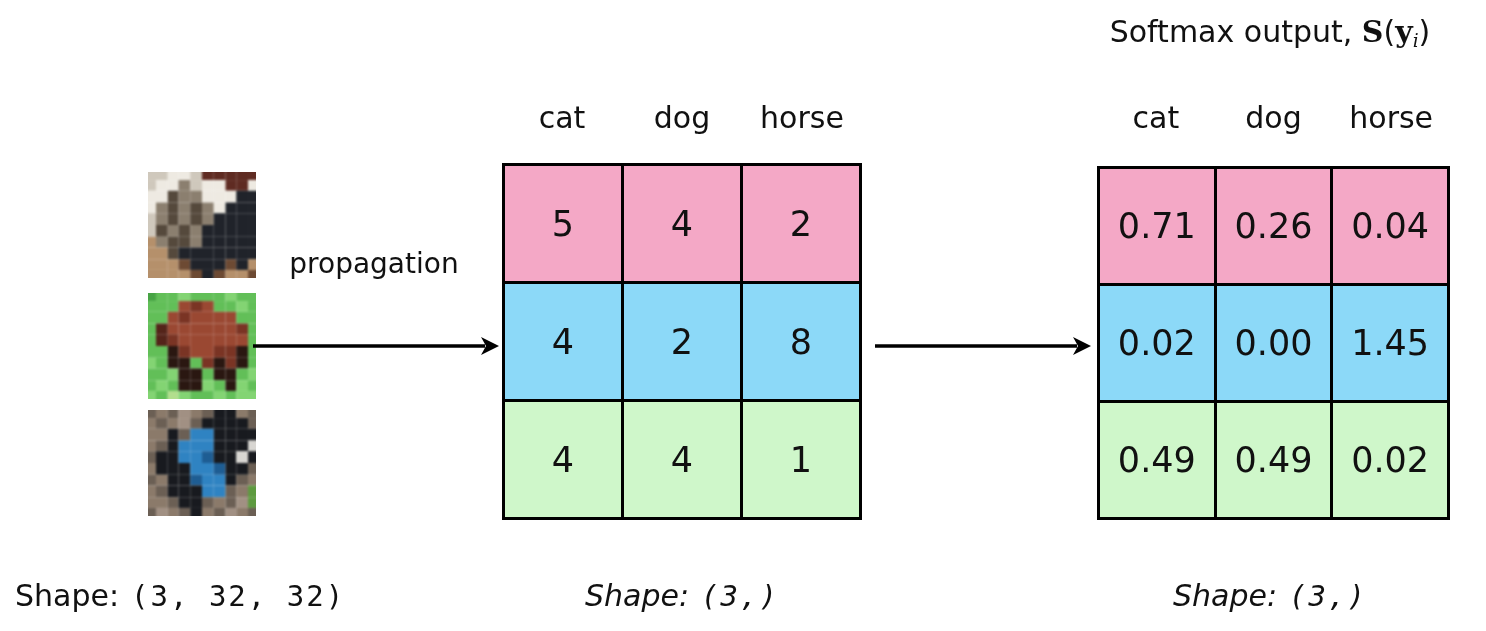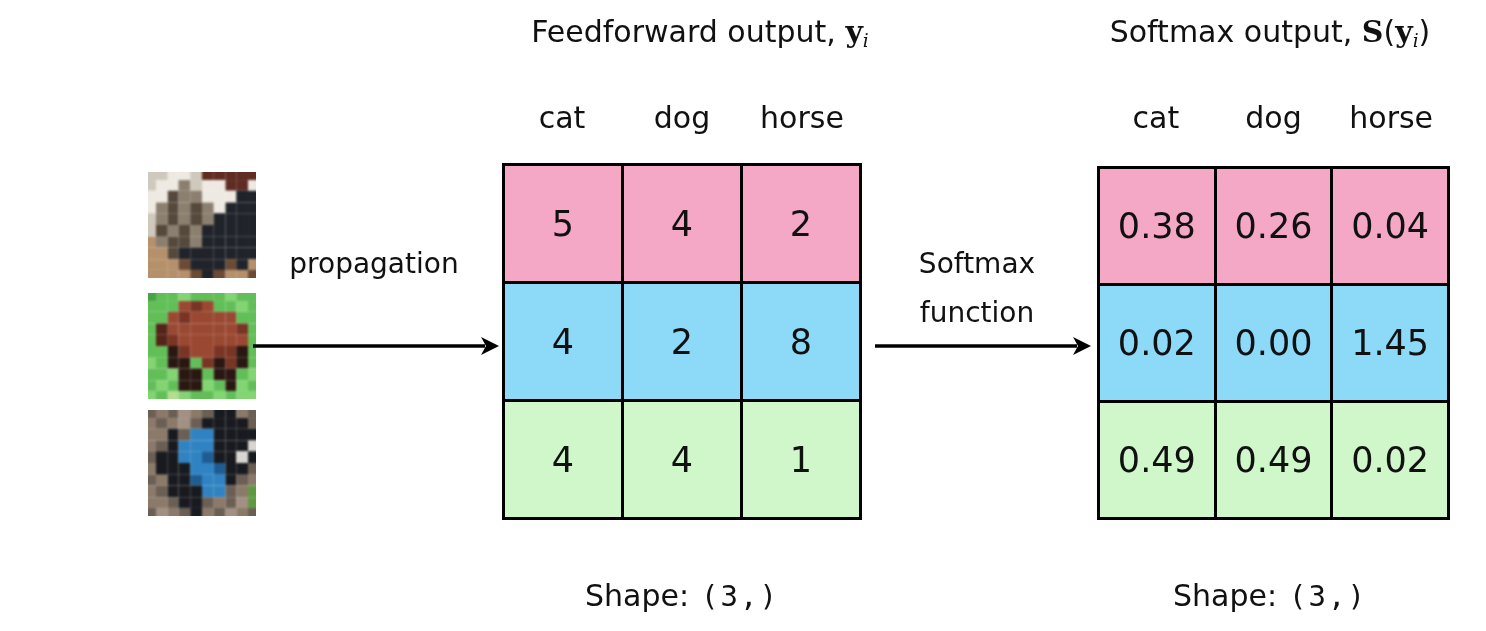--- a/index.html
+++ b/index.html
@@ -12,32 +12,28 @@
   .col-header{flex:1;text-align:center;font-size:30px;line-height:40px;}
   .matrix{position:absolute;display:grid;grid-template-columns:repeat(3,1fr);grid-template-rows:repeat(3,1fr);
           gap:3px;border:3px solid #000;background:#000;}
   .matrix .cell{display:flex;align-items:center;justify-content:center;font-size:35px;}
   .pix-wrap{position:absolute;width:108px;height:106px;overflow:hidden;}
   .pix{width:108px;height:106px;display:grid;grid-template-columns:repeat(10,1fr);grid-template-rows:repeat(10,1fr);
        filter:blur(1.1px);transform:scale(1.07);}
   .arrow{position:absolute;}
   .arrow-label{position:absolute;font-size:28px;text-align:center;line-height:49px;transform:translateX(-50%);white-space:nowrap;}
   .shape{position:absolute;top:578px;font-size:30px;white-space:nowrap;}
-  .shape.centered{transform:translateX(-50%);}
+  .shape.centered{transform:translateX(-50%);font-style:italic;}
   .mono{font-family:"DejaVu Sans Mono",monospace;font-size:29px;letter-spacing:2px;margin-left:12px;}
 </style>
 </head>
 <body>
 
 <div class="canvas">
 
-  <div class="title" style="left:700px;">
-    <span>Feedforward output,</span>
-    <span class="math-bf">y</span><span class="math-sub">i</span>
-  </div>
   <div class="title" style="left:1270px;">
     <span>Softmax output,</span>
     <span class="math-bf">S</span><span>(</span><span class="math-bf">y</span><span class="math-sub">i</span><span>)</span>
   </div>
 
   <div class="pix-wrap" style="left:148px;top:172px;">
       <div class="pix">
         <div style="background: rgb(207, 200, 188);"></div>
         <div style="background: rgb(207, 200, 188);"></div>
         <div style="background: rgb(238, 234, 226);"></div>
@@ -367,46 +363,45 @@
       <div class="cell" style="background: rgb(244, 168, 198);">4</div>
       <div class="cell" style="background: rgb(244, 168, 198);">2</div>
       <div class="cell" style="background: rgb(140, 217, 248);">4</div>
       <div class="cell" style="background: rgb(140, 217, 248);">2</div>
       <div class="cell" style="background: rgb(140, 217, 248);">8</div>
       <div class="cell" style="background: rgb(207, 247, 202);">4</div>
       <div class="cell" style="background: rgb(207, 247, 202);">4</div>
       <div class="cell" style="background: rgb(207, 247, 202);">1</div>
     </div>
 
-  <div class="arrow-label" style="left:977px;top:239px;">
-    <div>Softmax</div>
-    <div>function</div>
-  </div>
   <svg class="arrow" style="left:875px;top:334px;" width="216" height="24">
     <line x1="0" y1="12" x2="202" y2="12" stroke="#000" stroke-width="3.6"></line>
     <polygon points="198,3 216,12 198,21 203,12" fill="#000"></polygon>
   </svg>
 
   <div class="col-headers" style="left:1097px;top:98px;width:353px;">
       <div class="col-header">cat</div>
       <div class="col-header">dog</div>
       <div class="col-header">horse</div>
     </div>
   <div class="matrix" style="left: 1097px; top: 166px; width: 347px; height: 348px; background: rgb(0, 0, 0); border-color: rgb(0, 0, 0);">
-      <div class="cell" style="background: rgb(244, 168, 198);">0.38</div>
+      <div class="cell" style="background: rgb(244, 168, 198);">0.71</div>
       <div class="cell" style="background: rgb(244, 168, 198);">0.26</div>
       <div class="cell" style="background: rgb(244, 168, 198);">0.04</div>
       <div class="cell" style="background: rgb(140, 217, 248);">0.02</div>
       <div class="cell" style="background: rgb(140, 217, 248);">0.00</div>
       <div class="cell" style="background: rgb(140, 217, 248);">1.45</div>
       <div class="cell" style="background: rgb(207, 247, 202);">0.49</div>
       <div class="cell" style="background: rgb(207, 247, 202);">0.49</div>
       <div class="cell" style="background: rgb(207, 247, 202);">0.02</div>
     </div>
 
+  <div class="shape" style="left:15px;">
+    <span>Shape:</span><span class="mono">(3, 32, 32)</span>
+  </div>
   <div class="shape centered" style="left:682px;">
     <span>Shape:</span><span class="mono">(3,)</span>
   </div>
   <div class="shape centered" style="left:1270px;">
     <span>Shape:</span><span class="mono">(3,)</span>
   </div>
 
 </div>
 
 </body></html>

